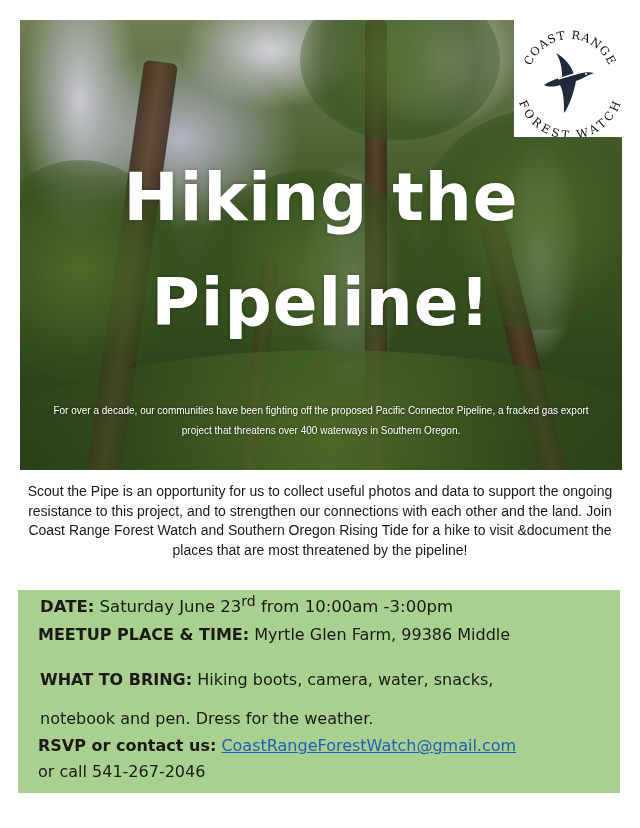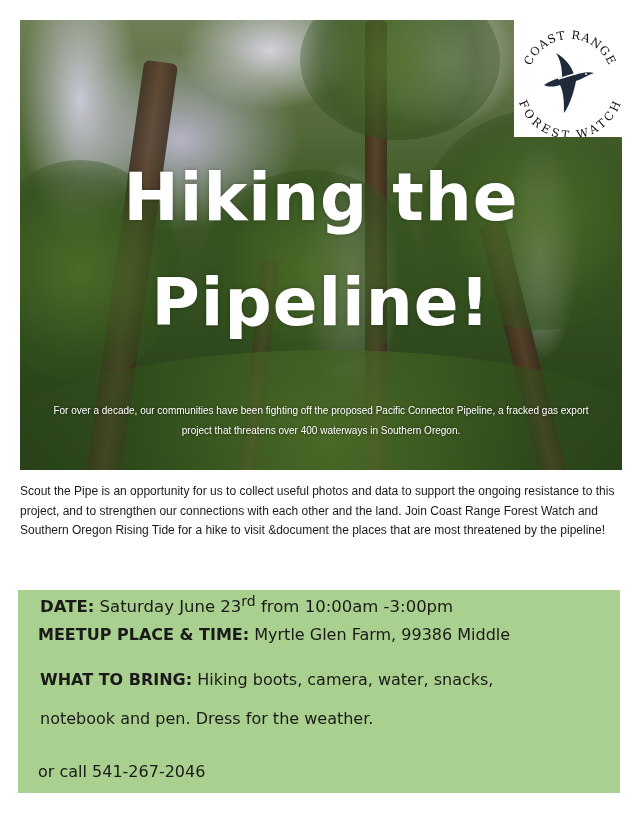--- a/index.html
+++ b/index.html
@@ -29,22 +29,22 @@
     .hero-title.l2 { top: 250px; }
     .hero-desc {
       position: absolute; left: 20px; width: 562px; top: 381px; text-align: center; color: #ffffff;
       font-size: 10px; line-height: 20px; text-shadow: 0 0 3px rgba(0,0,0,0.6);
     }
     .logo {
       position: absolute; left: 514px; top: 15px; width: 112px; height: 122px; background: #ffffff;
     }
     .logo svg { width: 112px; height: 122px; display: block; }
     .intro {
-      position: absolute; left: 20px; top: 482px; width: 600px; text-align: left;
-      font-size: 12px; line-height: 19.5px; color: #1a1a1a;
+      position: absolute; left: 20px; top: 482px; width: 600px; text-align: center;
+      font-size: 14px; line-height: 19.5px; color: #1a1a1a;
     }
     .info {
       position: absolute; left: 18px; top: 590px; width: 602px; height: 203px; background: #a9d08e;
       font-family: "DejaVu Sans", sans-serif; font-size: 16px; color: #1a1a1a;
     }
     .info .row { position: absolute; white-space: nowrap; }
     .info b { font-weight: bold; }
     .info .email { color: #1f5fbf; text-decoration: underline; }
     sup { font-size: 14px; vertical-align: super; line-height: 0; }
   </style>
@@ -96,14 +96,18 @@
   </div>
   <div class="row" style="left:20px;top:35px;">
     <b>MEETUP PLACE &amp; TIME:</b>
     <span>Myrtle Glen Farm, 99386 Middle</span>
   </div>
   <div class="row" style="left:22px;top:80px;">
     <b>WHAT TO BRING:</b>
     <span>Hiking boots, camera, water, snacks,</span>
   </div>
   <div class="row" style="left:22px;top:119px;">notebook and pen. Dress for the weather.</div>
+  <div class="row" style="left:20px;top:146px;">
+    <b>RSVP or contact us:</b>
+    <span class="email">CoastRangeForestWatch@gmail.com</span>
+  </div>
   <div class="row" style="left:20px;top:172px;">or call 541-267-2046</div>
 </div>
 
 </body></html>

